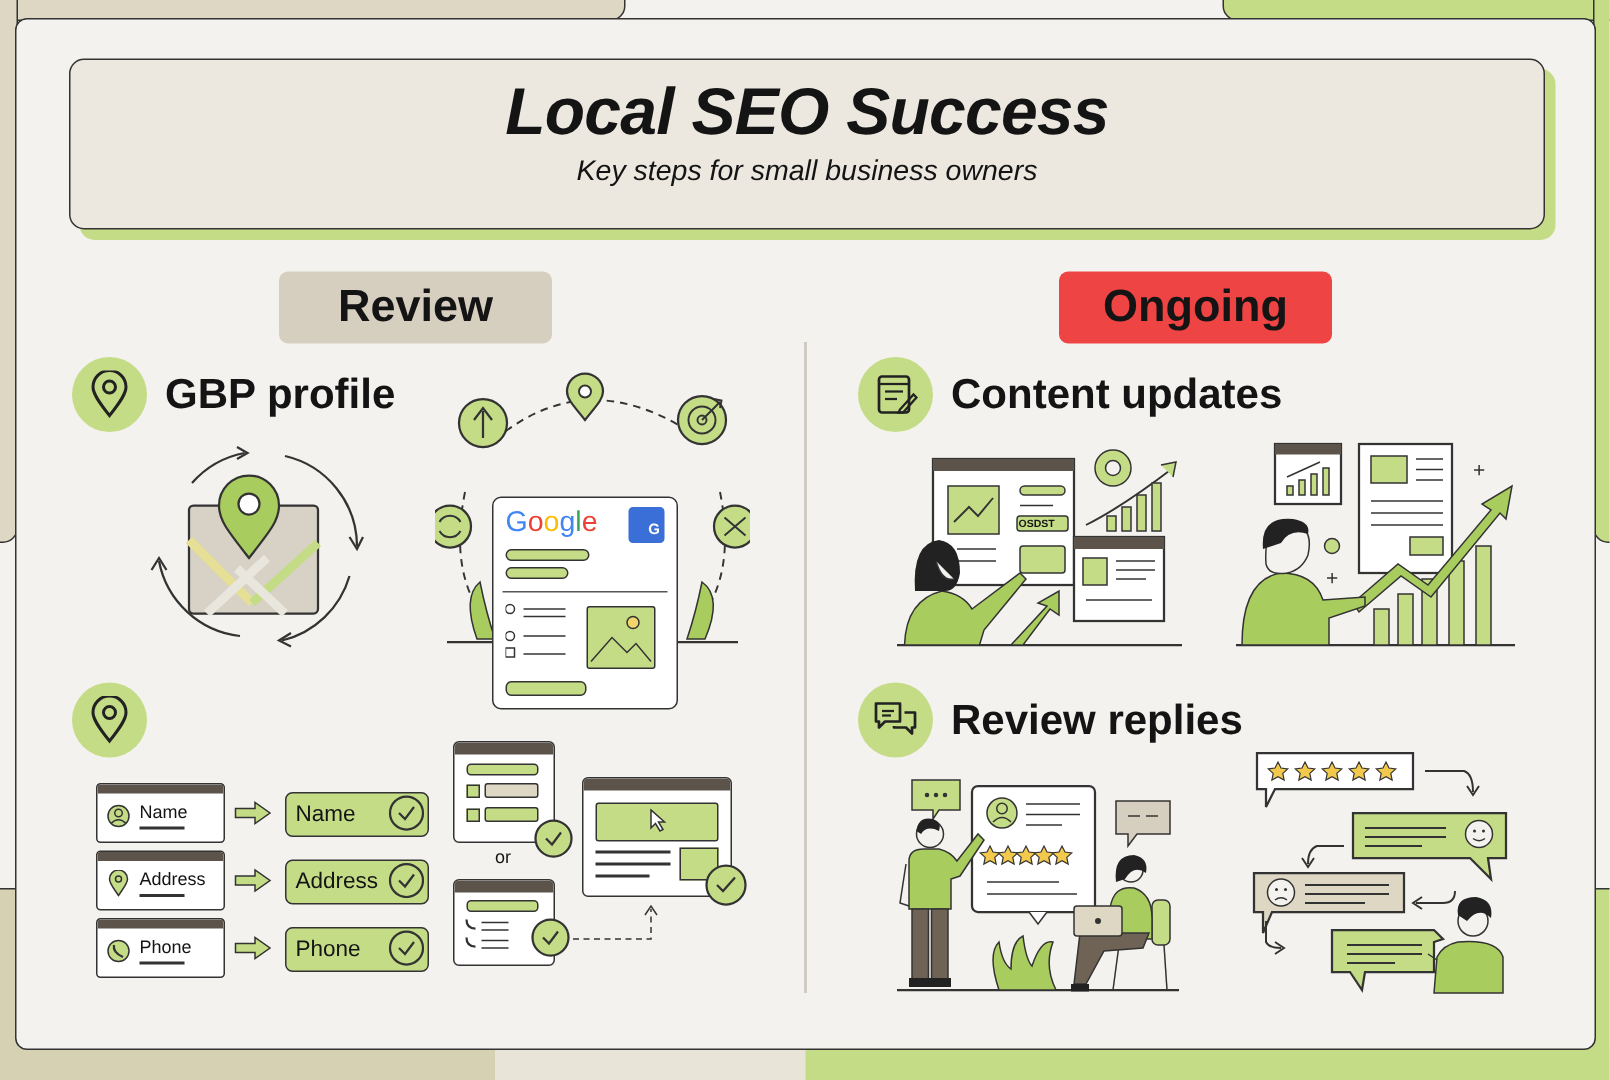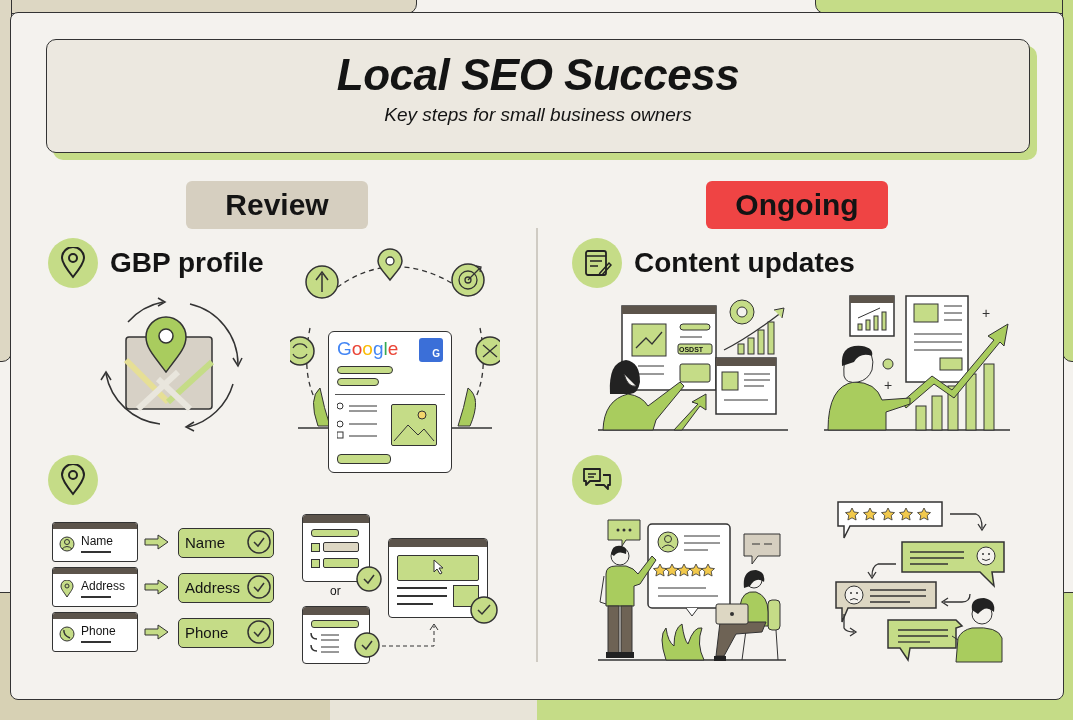--- a/index.html
+++ b/index.html
@@ -140,21 +140,21 @@
 
 <div class="abs step" style="left:48px;top:455px;">
   <div class="step-icon">
     <svg width="28" height="32" viewBox="0 0 28 32">
         <path d="M14 30 C6 20 3 15 3 11 A11 11 0 0 1 25 11 C25 15 22 20 14 30Z" fill="none" stroke="#222" stroke-width="2"></path>
         <circle cx="14" cy="11" r="4" fill="none" stroke="#222" stroke-width="2"></circle>
       </svg>
   </div>
 </div>
 
-<div class="abs" style="left:52px;top:522px;width:225px;height:130px;">
+<div class="abs" style="left:64px;top:522px;width:225px;height:130px;">
 
   <div class="abs bx" style="left:0;top:0;width:84px;height:38px;border-radius:3px;overflow:hidden;">
     <div style="height:6px;background:#5c544b;"></div>
     <svg class="abs" style="left:6px;top:13px;" width="16" height="16">
         <circle cx="8" cy="8" r="7" fill="#c5dc87" stroke="#333"></circle>
         <circle cx="8" cy="6" r="2.5" fill="none" stroke="#333"></circle>
         <path d="M3 13 Q8 8 13 13" fill="none" stroke="#333"></path>
       </svg>
     <span class="abs field-lbl" style="left:28px;top:11px;font-size:12px;">Name</span>
     <div class="abs" style="left:28px;top:28px;width:30px;height:1.5px;background:#333;"></div>
@@ -204,21 +204,21 @@
     </svg>
   <div class="abs green" style="left:126px;top:96px;width:94px;height:28px;border:1.5px solid #333;border-radius:5px;">
     <span class="abs" style="left:6px;top:5px;font-size:15px;">Phone</span>
     <svg class="abs" style="left:68px;top:1px;" width="24" height="24">
         <circle cx="12" cy="12" r="11" fill="#c5dc87" stroke="#333" stroke-width="1.5"></circle>
         <path d="M7 12 L11 16 L17 8" fill="none" stroke="#333" stroke-width="1.5"></path>
       </svg>
   </div>
 </div>
 
-<div class="abs" style="left:302px;top:514px;width:200px;height:150px;">
+<div class="abs" style="left:302px;top:494px;width:200px;height:150px;">
   <div class="abs bx" style="left:0;top:0;width:66px;height:66px;overflow:hidden;">
     <div style="height:8px;background:#5c544b;"></div>
     <div class="abs green" style="left:8px;top:14px;width:46px;height:6px;border:1px solid #333;border-radius:3px;"></div>
     <div class="abs green" style="left:8px;top:28px;width:7px;height:7px;border:1px solid #333;"></div>
     <div class="abs" style="left:20px;top:27px;width:34px;height:8px;background:#ddd7c3;border:1px solid #333;border-radius:2px;"></div>
     <div class="abs green" style="left:8px;top:44px;width:7px;height:7px;border:1px solid #333;"></div>
     <div class="abs green" style="left:20px;top:43px;width:34px;height:8px;border:1px solid #333;border-radius:2px;"></div>
   </div>
   <svg class="abs" style="left:54px;top:52px;" width="26" height="26">
       <circle cx="13" cy="13" r="12" fill="#c5dc87" stroke="#333" stroke-width="1.5"></circle>
@@ -347,20 +347,21 @@
 
 <div class="abs step" style="left:572px;top:455px;">
   <div class="step-icon">
     <svg width="30" height="28" viewBox="0 0 30 28">
         <path d="M2 3 L18 3 L18 15 L8 15 L4 19 L4 15 L2 15Z" fill="none" stroke="#222" stroke-width="1.8" stroke-linejoin="round"></path>
         <line x1="6" y1="8" x2="14" y2="8" stroke="#222" stroke-width="1.5"></line>
         <line x1="6" y1="11" x2="12" y2="11" stroke="#222" stroke-width="1.5"></line>
         <path d="M14 18 L14 19 L22 19 L26 23 L26 19 L28 19 L28 9 L21 9" fill="none" stroke="#222" stroke-width="1.8" stroke-linejoin="round"></path>
       </svg>
   </div>
+  <div class="step-label">Review replies</div>
 </div>
 
 <div class="abs" style="left:596px;top:516px;width:192px;height:148px;">
   <svg width="192" height="148" viewBox="0 0 192 148">
     <line x1="2" y1="144" x2="190" y2="144" stroke="#333" stroke-width="1.5"></line>
     <path d="M12 4 L44 4 L44 24 L30 24 L26 30 L26 24 L12 24Z" fill="#c5dc87" stroke="#333"></path>
     <circle cx="22" cy="14" r="1.5" fill="#333"></circle>
       <circle cx="28" cy="14" r="1.5" fill="#333"></circle>
       <circle cx="34" cy="14" r="1.5" fill="#333"></circle>
     <rect x="52" y="8" width="82" height="84" rx="4" fill="#fff" stroke="#333" stroke-width="1.5"></rect>

